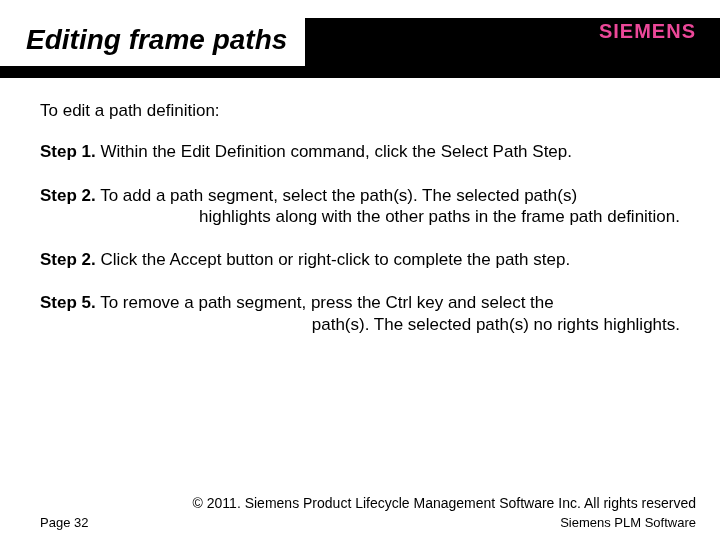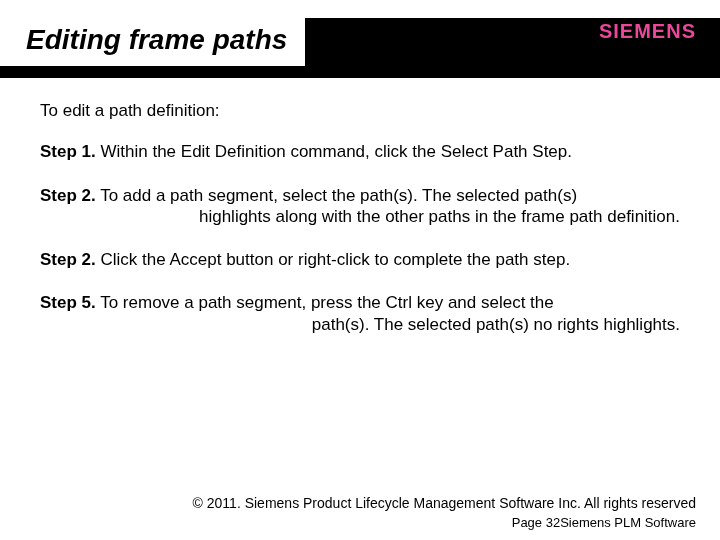--- a/index.html
+++ b/index.html
@@ -14,21 +14,21 @@
 
   .content { position: absolute; top: 100px; left: 40px; right: 40px; bottom: 60px; font-size: 17px; line-height: 1.25; }
   .para { margin-bottom: 20px; }
   .step { margin-bottom: 22px; }
   .step .label { font-weight: bold; }
   .step .body { display: inline; }
   .step .cont { display: block; margin-left: 68px; text-align: right; }
 
   .footer { position: absolute; left: 40px; right: 24px; bottom: 10px; font-size: 11px; color: #000; }
   .copyright { text-align: right; font-size: 14px; color: #000; margin-bottom: 4px; }
-  .footer-row { display: flex; justify-content: flex-end; align-items: baseline; }
+  .footer-row { display: flex; justify-content: space-between; align-items: baseline; }
   .pagenum { font-size: 13px; }
   .plm { font-size: 13px; }
 </style>
 </head>
 <body>
 
 <div class="slide">
 
   <div class="titleband"></div>
 

